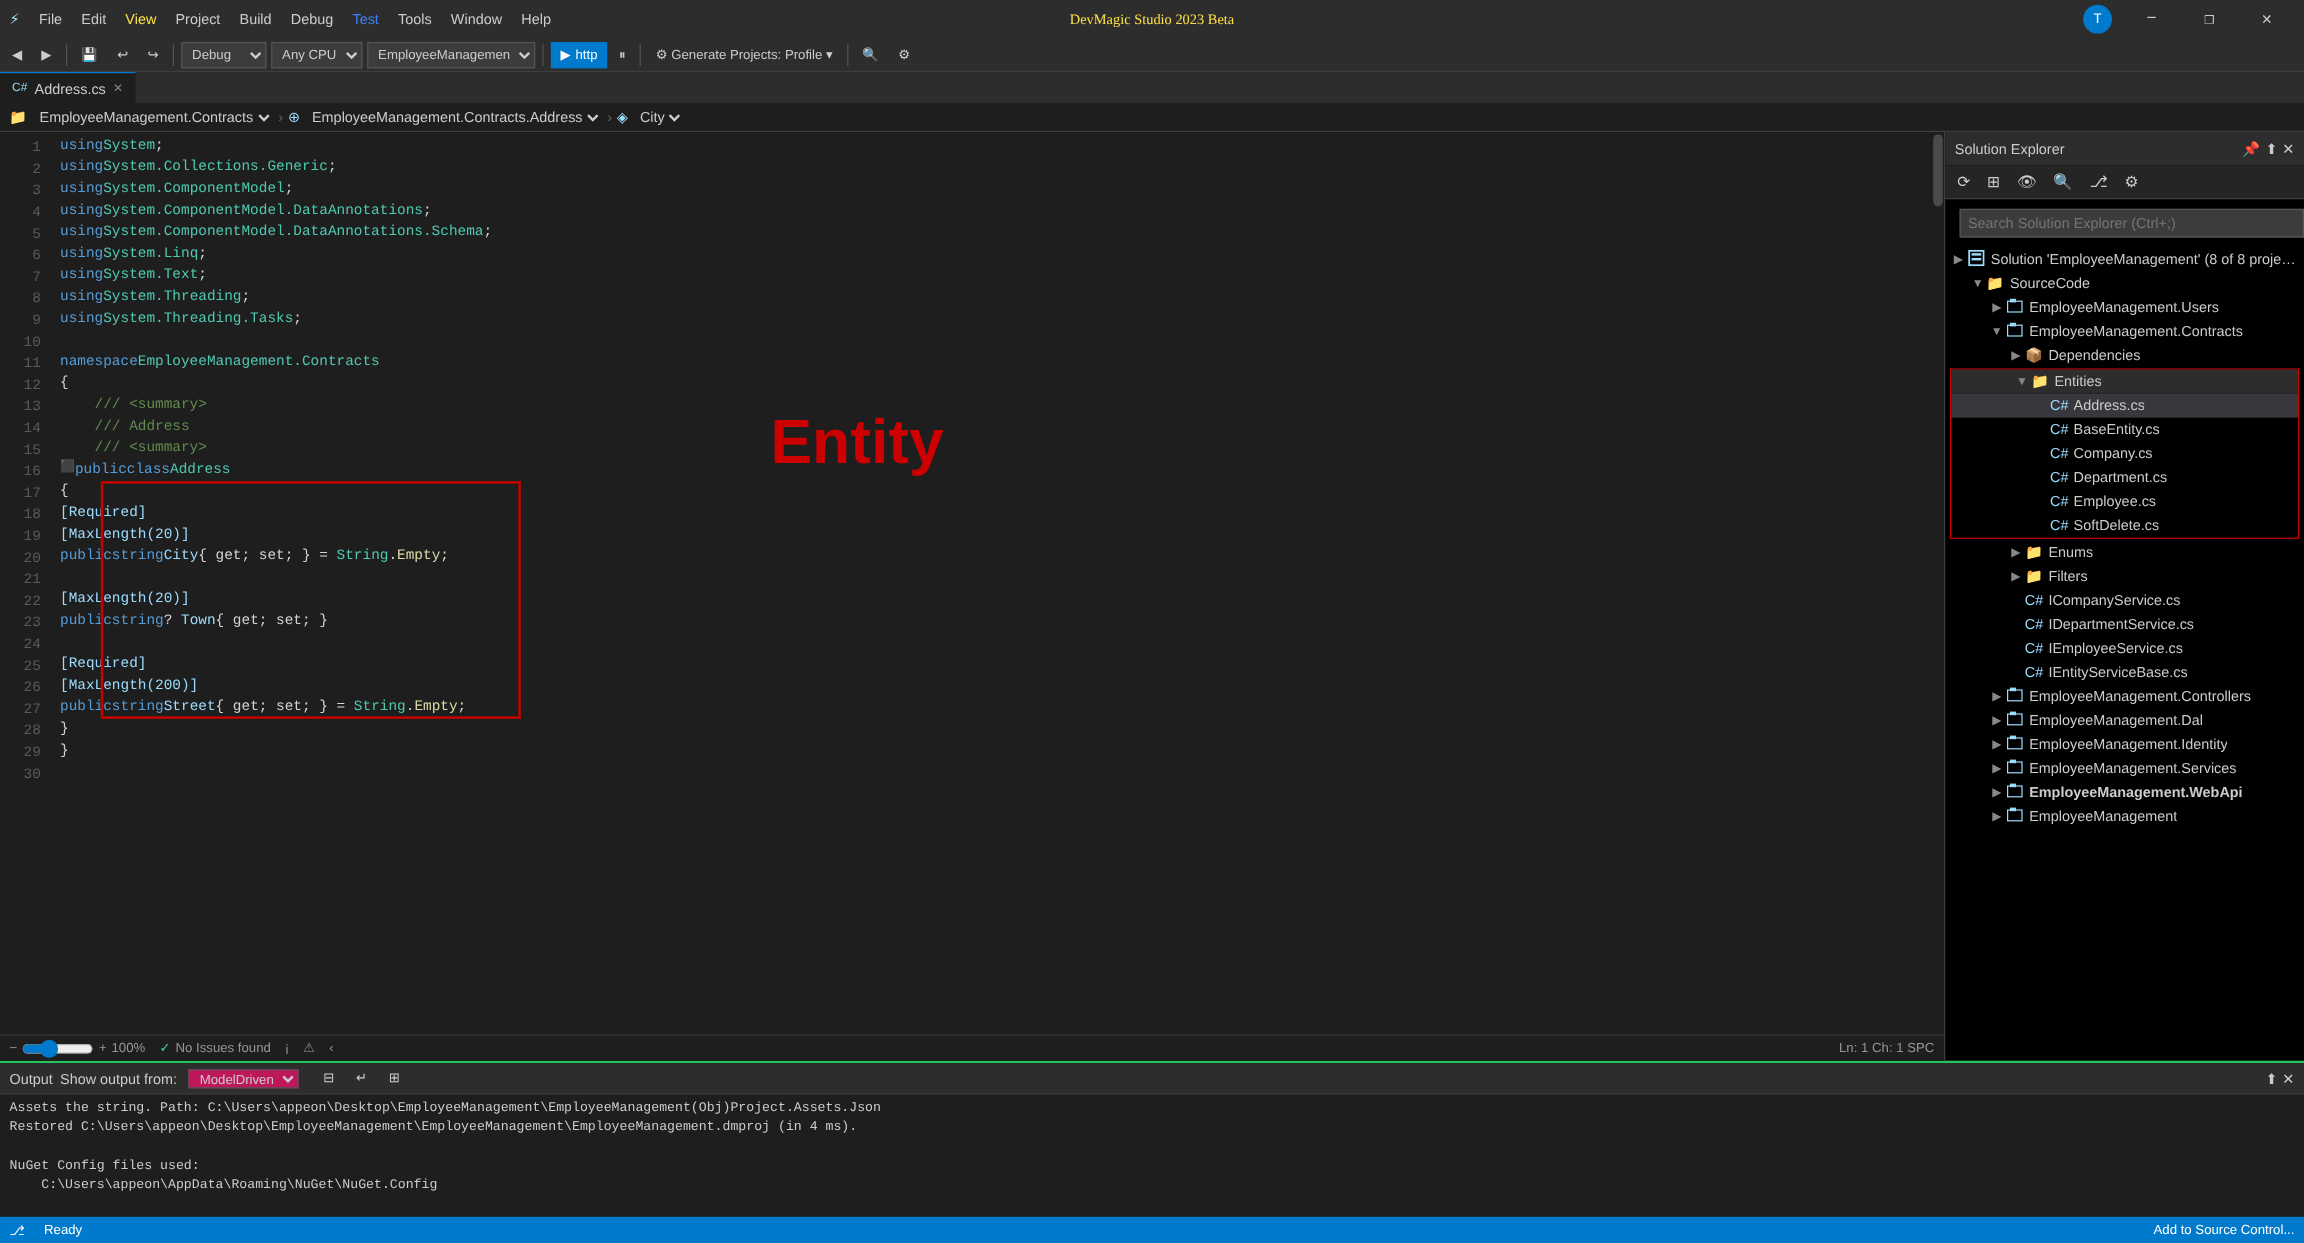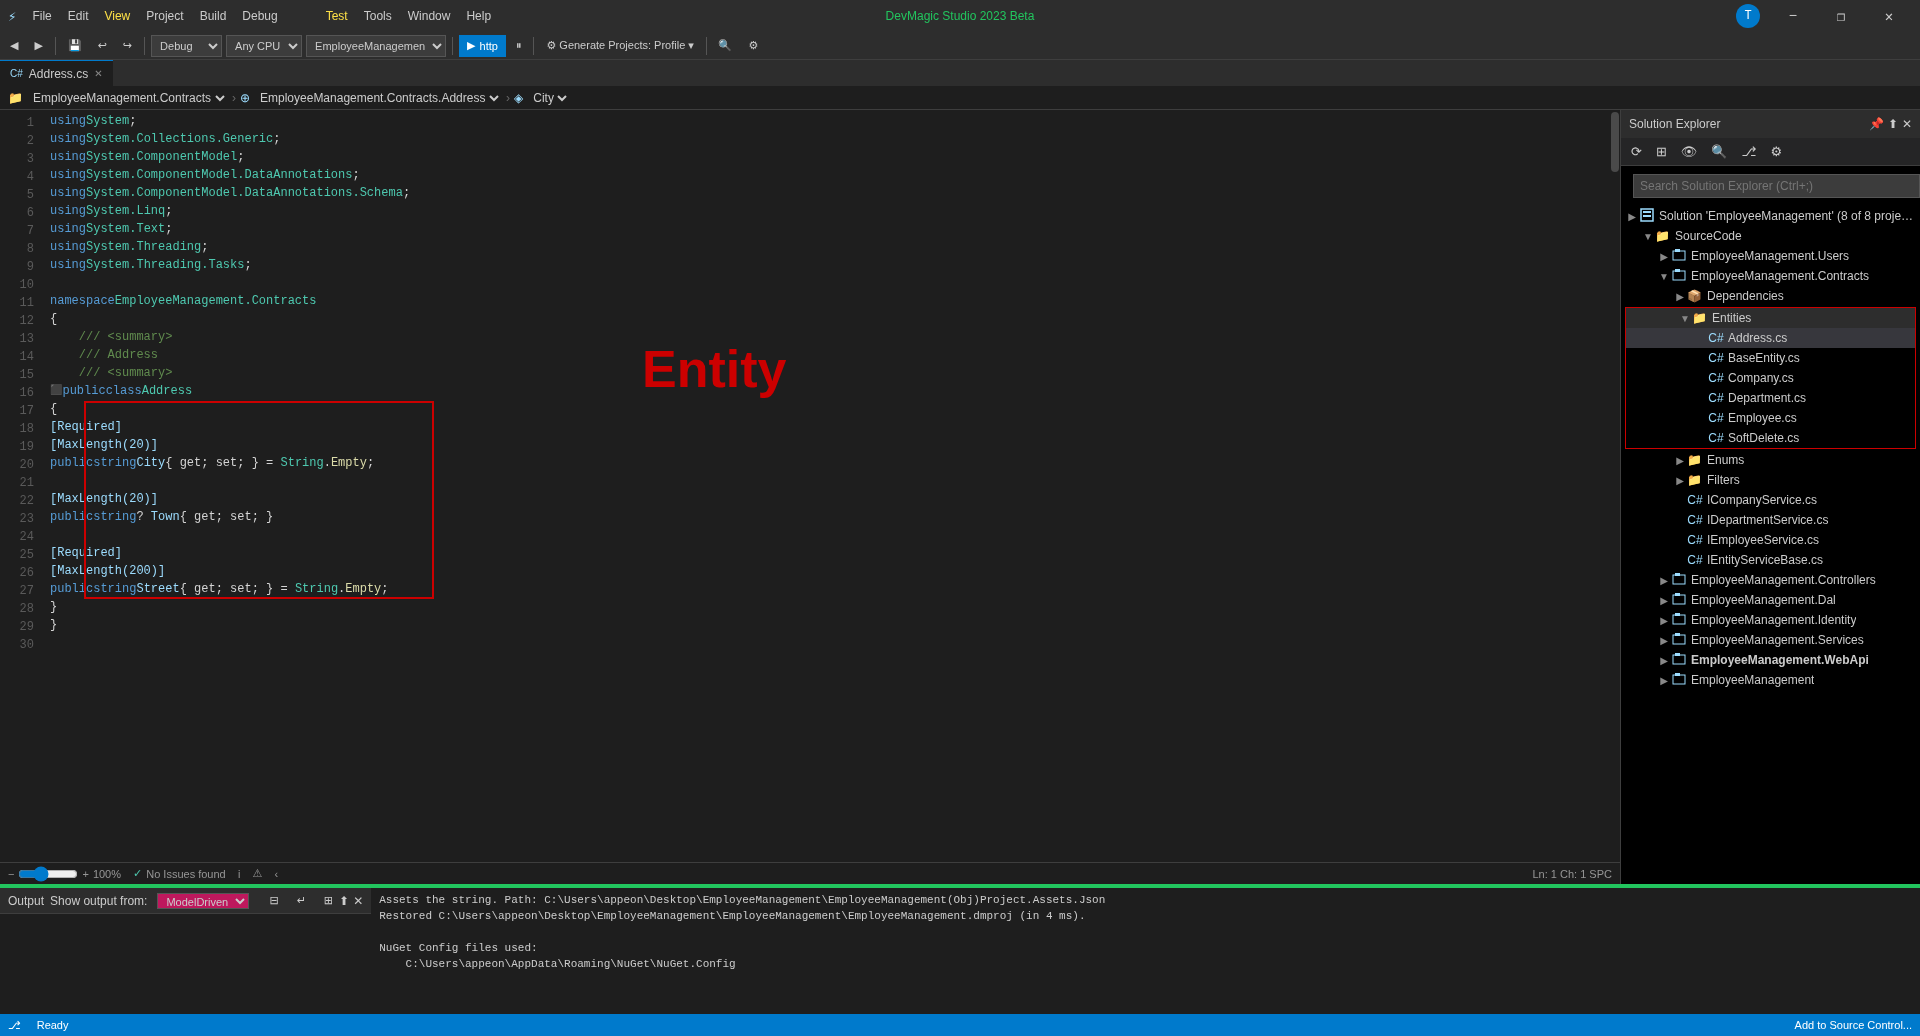--- a/index.html
+++ b/index.html
@@ -27,23 +27,23 @@
     }
     #title-bar-left {
       display: flex;
       align-items: center;
       gap: 4px;
     }
     #title-bar-center {
       position: absolute;
       left: 50%;
       transform: translateX(-50%);
-      color: #22c55e;
-      font-size: 12px;
-      font-family: Liberation Sans, sans-serif;
+      color: #fde047;
+      font-size: 12px;
+      font-family: Liberation Serif, serif;
     }
     #title-bar-right {
       display: flex;
       align-items: center;
       gap: 2px;
       margin-left: auto;
     }
     .title-btn {
       width: 46px;
       height: 32px;
@@ -351,23 +351,23 @@
       flex-shrink: 0;
       font-family: 'Segoe UI', sans-serif;
       font-size: 11px;
       color: #969696;
     }
 
     
     #output-panel {
       height: 130px;
       background: #1e1e1e;
-      border-top: 4px solid #22c55e;
-      display: flex;
-      flex-direction: row;
+      border-top: 2px solid #22c55e;
+      display: flex;
+      flex-direction: column;
       flex-shrink: 0;
     }
     #output-header {
       height: 26px;
       background: #2d2d2d;
       display: flex;
       align-items: center;
       justify-content: space-between;
       padding: 0 8px;
       flex-shrink: 0;
@@ -408,21 +408,21 @@
 
 <div id="title-bar">
   <div id="title-bar-left">
     <span style="color:#9cdcfe;font-weight:bold;font-size:14px;margin-right:6px;">⚡</span>
     <span style="padding:2px 6px;color:#ccc;font-family:'Segoe UI',sans-serif;font-size:12px;cursor:pointer;">File</span>
     <span style="padding:2px 6px;color:#ccc;font-family:'Segoe UI',sans-serif;font-size:12px;cursor:pointer;">Edit</span>
     <span style="padding:2px 6px;color:#fde047;font-family:'Segoe UI',sans-serif;font-size:12px;cursor:pointer;">View</span>
     <span style="padding:2px 6px;color:#ccc;font-family:'Segoe UI',sans-serif;font-size:12px;cursor:pointer;">Project</span>
     <span style="padding:2px 6px;color:#ccc;font-family:'Segoe UI',sans-serif;font-size:12px;cursor:pointer;">Build</span>
     <span style="padding:2px 6px;color:#ccc;font-family:'Segoe UI',sans-serif;font-size:12px;cursor:pointer;">Debug</span>
-    <span style="padding:2px 6px;color:#fde047;font-family:'Segoe UI',sans-serif;font-size:12px;cursor:pointer;margin-left:32px;">Test</span>
+    <span style="padding:2px 6px;color:#3b82f6;font-family:'Segoe UI',sans-serif;font-size:12px;cursor:pointer;">Test</span>
     <span style="padding:2px 6px;color:#ccc;font-family:'Segoe UI',sans-serif;font-size:12px;cursor:pointer;">Tools</span>
     <span style="padding:2px 6px;color:#ccc;font-family:'Segoe UI',sans-serif;font-size:12px;cursor:pointer;">Window</span>
     <span style="padding:2px 6px;color:#ccc;font-family:'Segoe UI',sans-serif;font-size:12px;cursor:pointer;">Help</span>
   </div>
   <div id="title-bar-center">
     <span>DevMagic Studio 2023 Beta</span>
   </div>
   <div id="title-bar-right">
     <div style="width:24px;height:24px;border-radius:50%;background:#007acc;display:flex;align-items:center;justify-content:center;color:white;font-size:12px;cursor:pointer;margin-right:8px;">T</div>
     <div class="title-btn">−</div>

